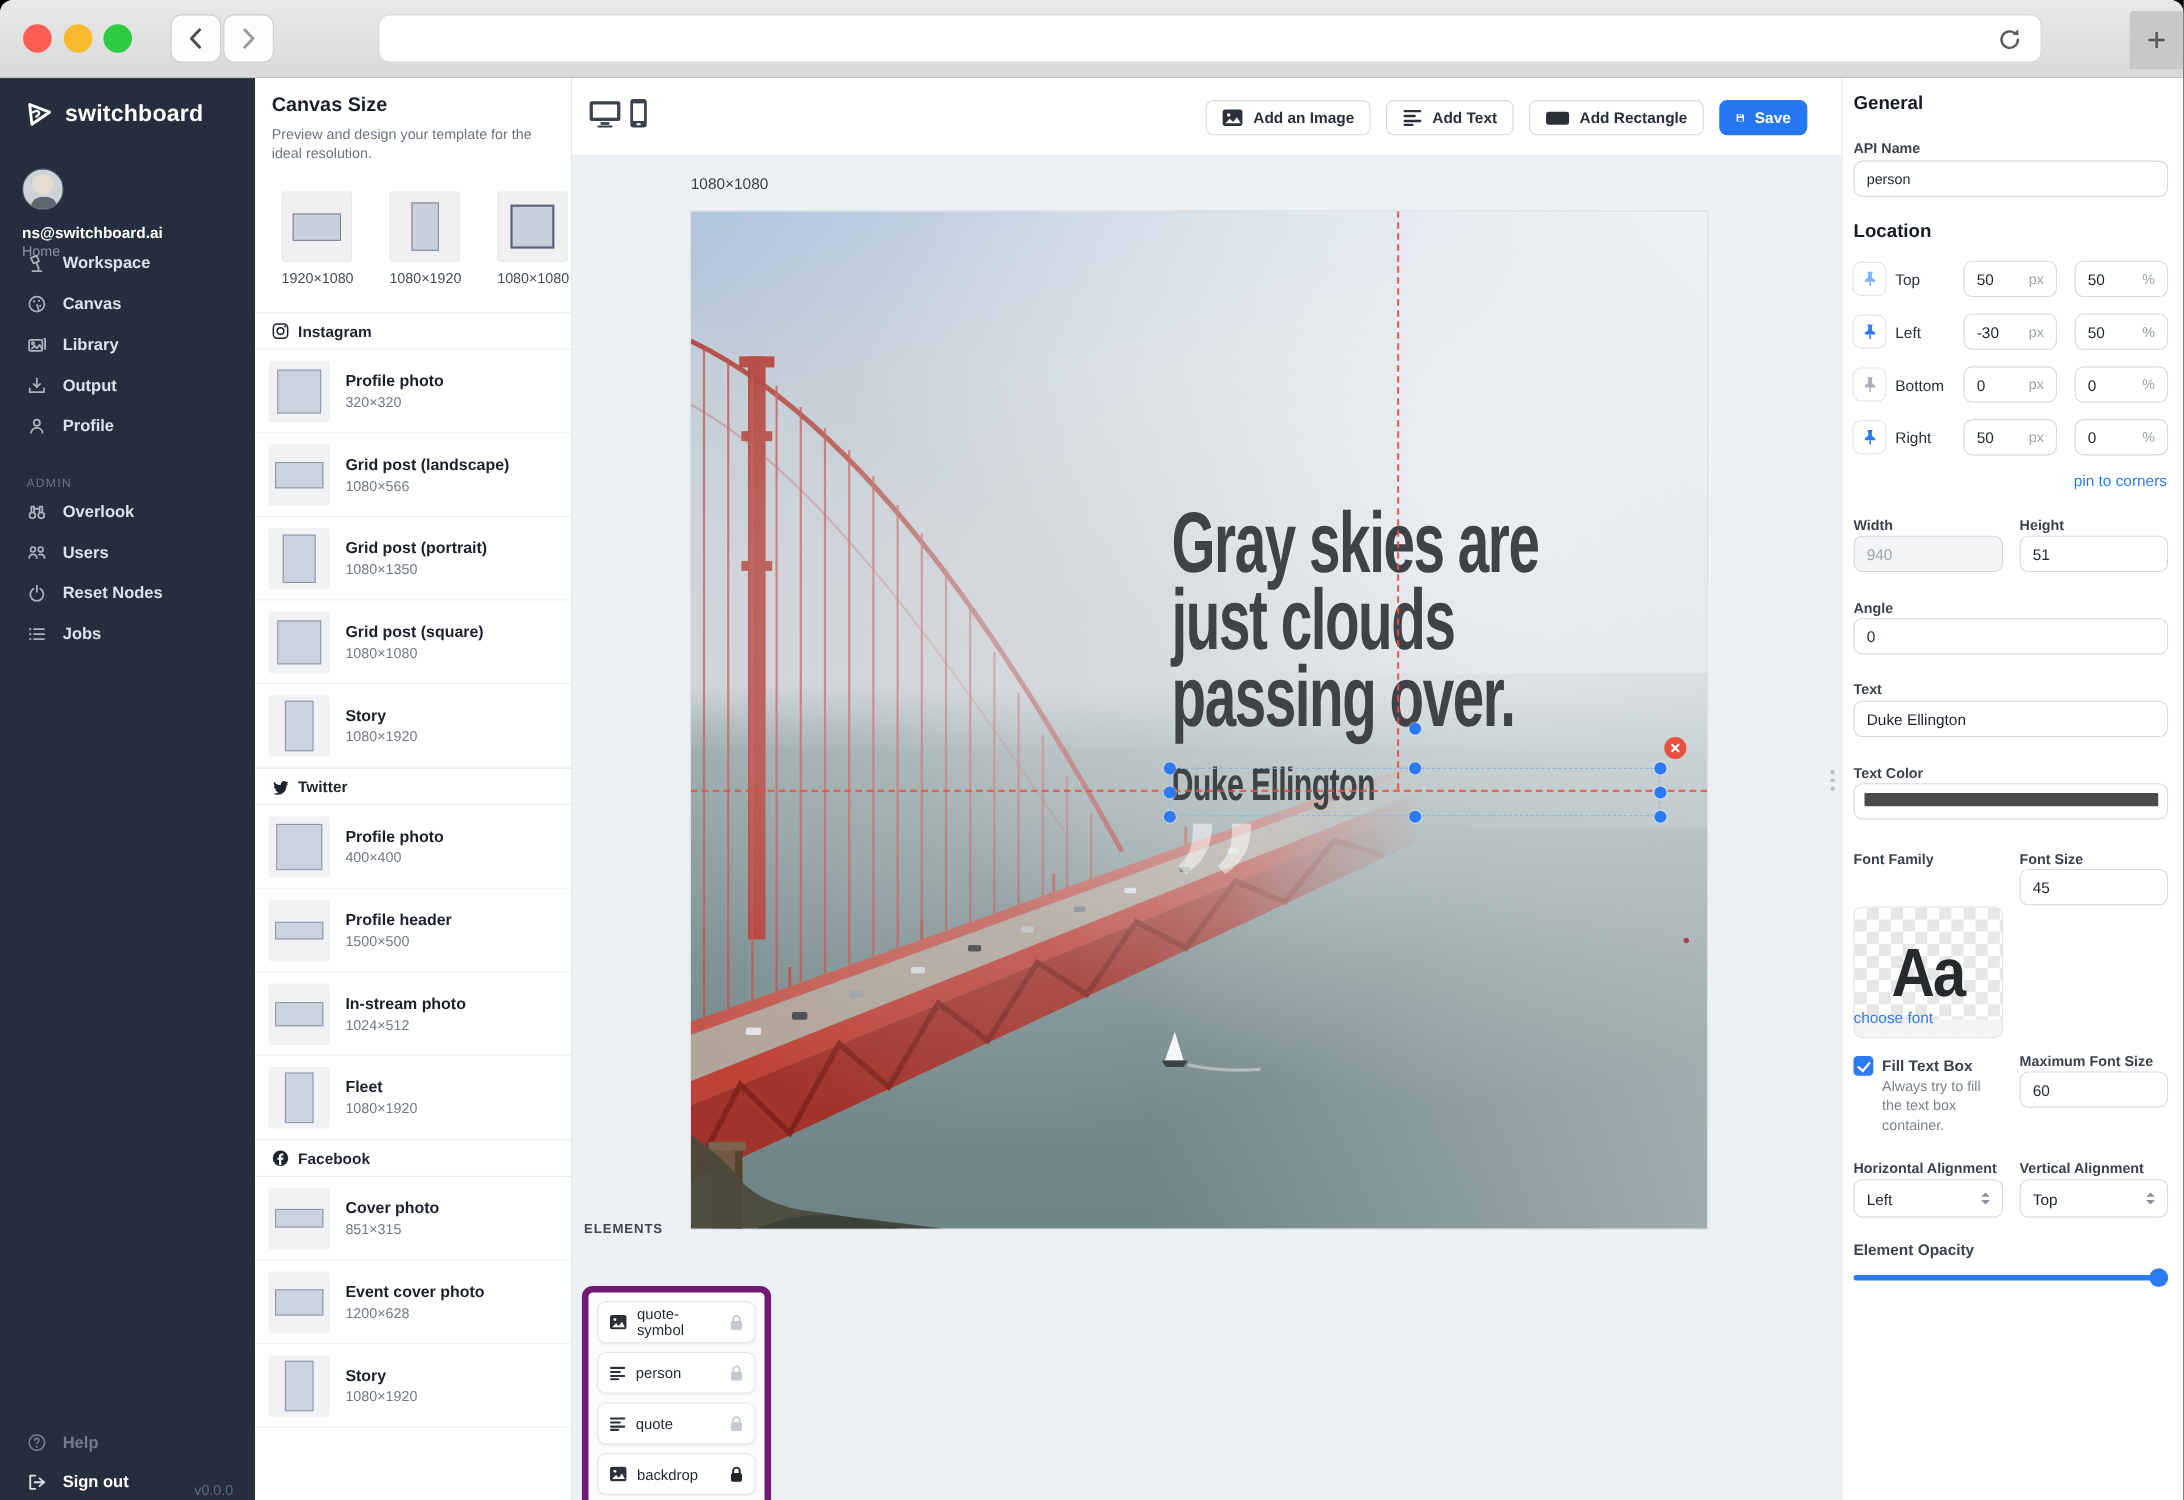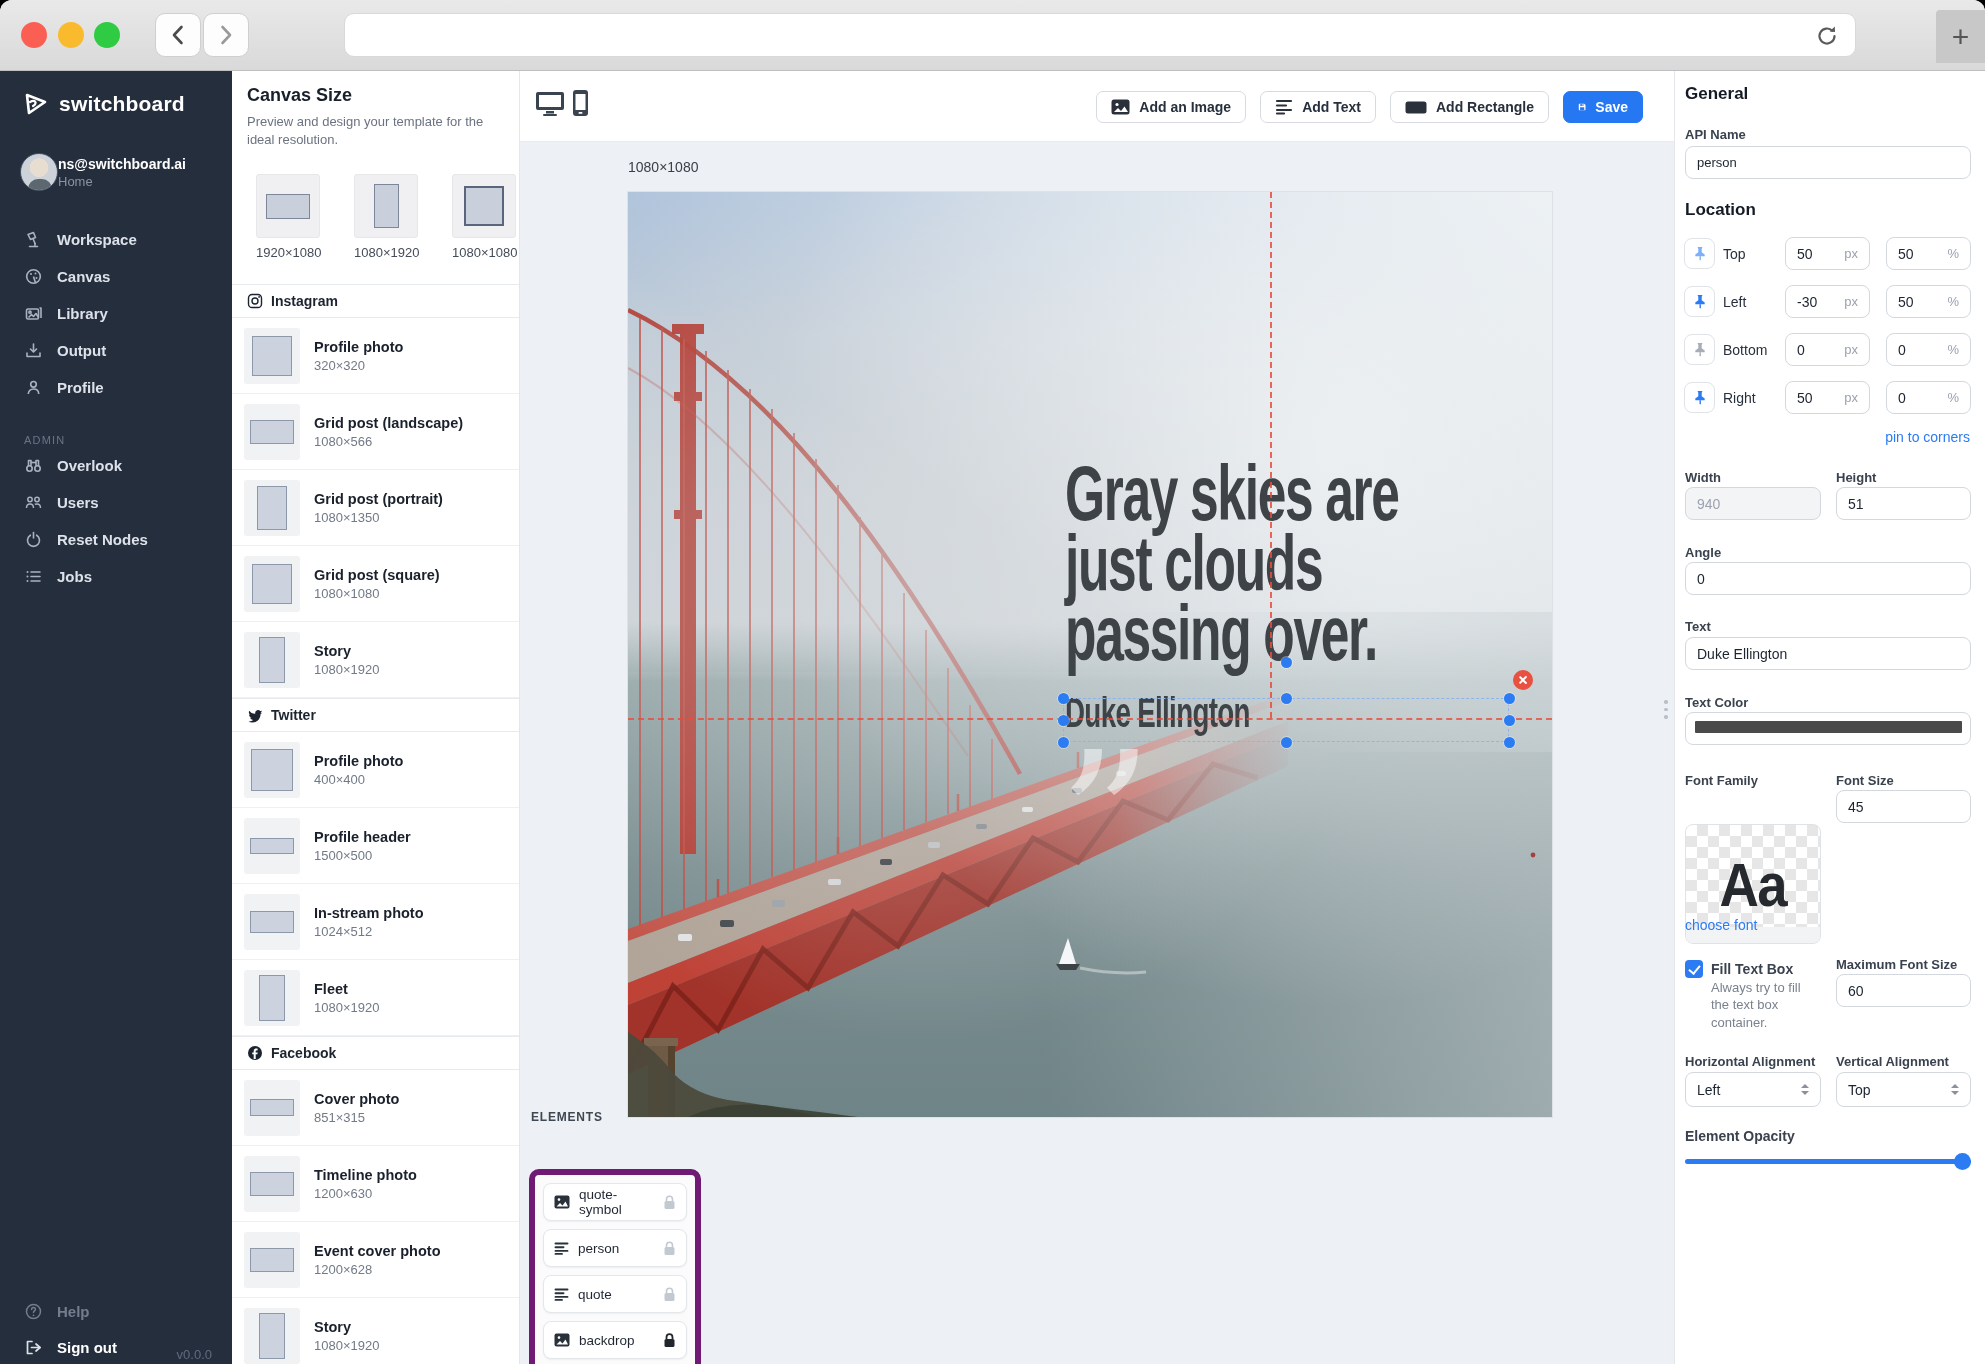--- a/index.html
+++ b/index.html
@@ -16,21 +16,21 @@
   .navbtn.back{left:155px;}
   .navbtn.fwd{left:203px;}
   .urlbar{position:absolute;left:344px;top:13px;width:1512px;height:44px;background:#fff;border:1px solid #d9d9d9;border-radius:10px;}
   .reload{position:absolute;right:14px;top:8px;width:28px;height:28px;}
   .newtab{position:absolute;right:0;top:10px;width:49px;height:53px;background:#c8c8c8;border-radius:4px 0 0 0;display:flex;align-items:center;justify-content:center;color:#555;font-size:30px;font-weight:300;}
 
   
   .sidebar{position:absolute;left:0;top:71px;width:232px;height:1293px;background:#252e3d;color:#e6e9ef;}
   .logo{position:absolute;left:22px;top:19px;display:flex;align-items:center;gap:9px;}
   .logo-text{font-size:21px;font-weight:700;color:#fff;letter-spacing:.2px;}
-  .userblock{position:absolute;left:20px;top:82px;display:flex;align-items:center;}
+  .userblock{position:absolute;left:20px;top:82px;display:flex;gap:12px;align-items:flex-start;flex-direction:column;}
   .avatar{width:38px;height:38px;border-radius:50%;background:radial-gradient(circle at 50% 38%, #e8ddd1 0 32%, #cdd3d8 33% 100%);position:relative;overflow:hidden;border:1px solid #4a5668;}
   .avatar:after{content:"";position:absolute;left:7px;bottom:-4px;width:24px;height:15px;border-radius:10px 10px 0 0;background:#5d676f;}
   .uname{font-size:14px;font-weight:700;color:#fff;}
   .usub{font-size:13px;color:#8b93a3;margin-top:2px;}
   .nav{position:absolute;left:0;width:232px;height:36px;display:flex;align-items:center;gap:14px;padding-left:24px;font-size:15px;font-weight:600;color:#dde2ea;cursor:pointer;}
   .nav svg{flex:0 0 auto;}
   .adminlbl{position:absolute;left:24px;top:363px;font-size:11px;font-weight:400;letter-spacing:1.2px;color:#6a7486;}
   .nav.dim{color:#737d8e;}
   .sidever{position:absolute;right:20px;top:1276px;font-size:13px;color:#5f6b7d;}
 
@@ -417,29 +417,20 @@
           </svg>
         <span>Facebook</span>
       </div>
       <div class="szitem">
           <div class="thumb">
             <div class="tshape sh4417"></div>
           </div>
           <div>
             <div class="it-t">Cover photo</div>
             <div class="it-d">851×315</div>
-          </div>
-        </div>
-      <div class="szitem">
-          <div class="thumb">
-            <div class="tshape sh4424"></div>
-          </div>
-          <div>
-            <div class="it-t">Timeline photo</div>
-            <div class="it-d">1200×630</div>
           </div>
         </div>
       <div class="szitem">
           <div class="thumb">
             <div class="tshape sh4424"></div>
           </div>
           <div>
             <div class="it-t">Event cover photo</div>
             <div class="it-d">1200×628</div>
           </div>

